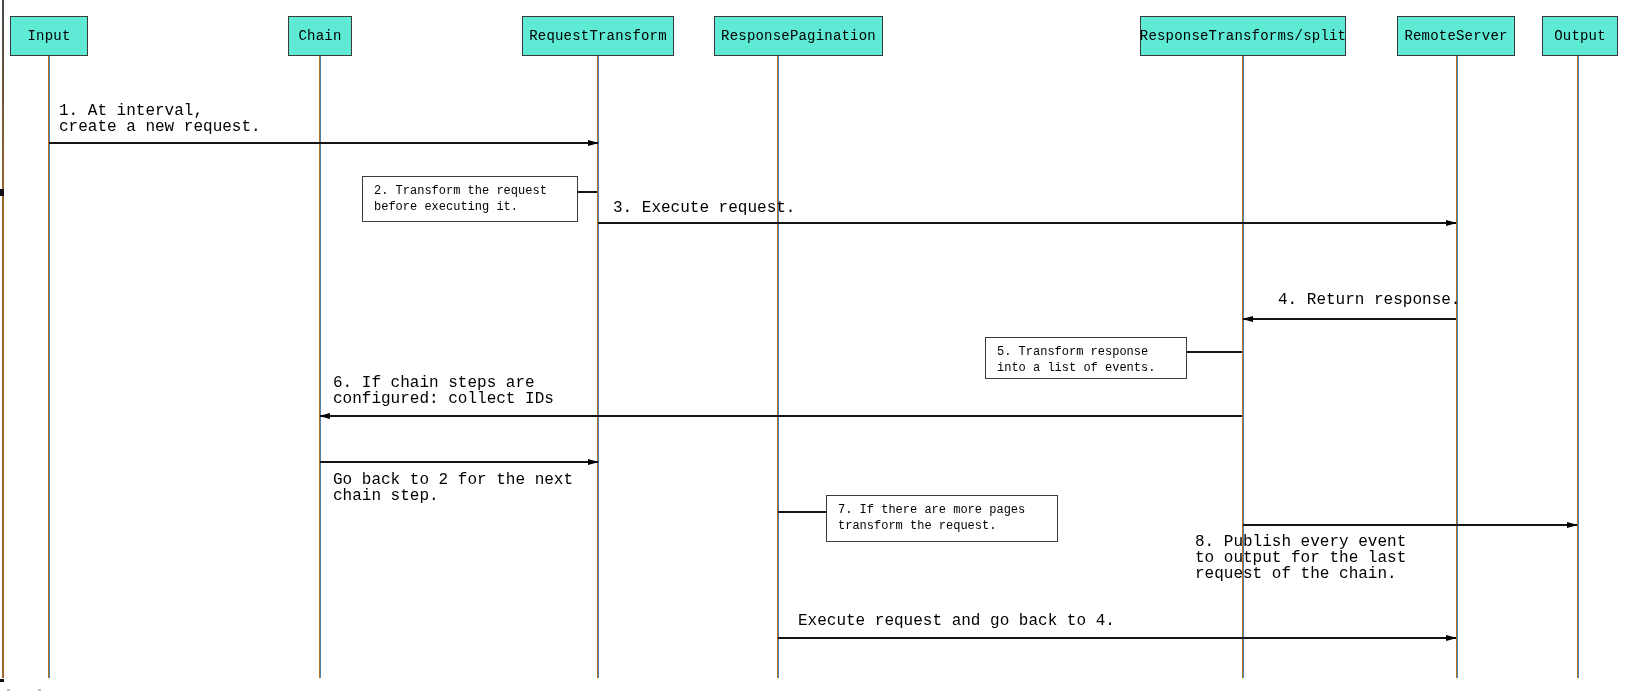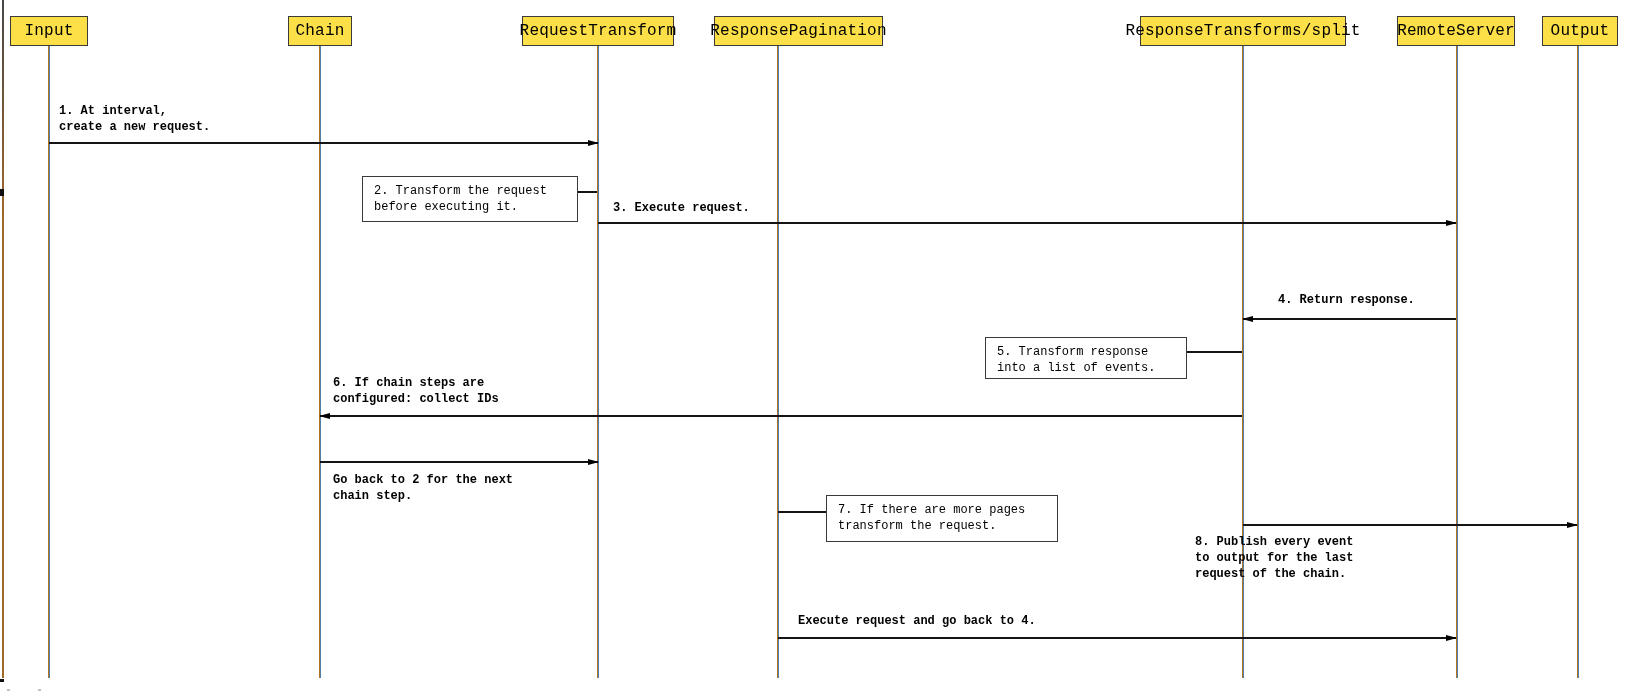--- a/index.html
+++ b/index.html
@@ -6,26 +6,26 @@
   .canvas{
     position:relative;
     width:1631px;height:693px;
     background:#ffffff;
     overflow:hidden;
     font-family:"Liberation Mono","DejaVu Sans Mono",monospace;
     color:#000;
   }
   
   .actor{
-    position:absolute;top:16px;height:30px;
+    position:absolute;top:16px;height:40px;
     box-sizing:border-box;
     border:1.5px solid #3a3a3a;
-    background:#fde047;
+    background:#5eead4;
     display:flex;align-items:center;justify-content:center;
-    font-size:16px;letter-spacing:.2px;
+    font-size:14px;letter-spacing:.2px;
     white-space:pre;
     z-index:3;
   }
   
   .lifeline{
     position:absolute;top:46px;height:632px;width:2px;
     background:linear-gradient(to right,#b5731f 50%,#4a7fae 50%);
     z-index:1;
   }
   
@@ -38,21 +38,21 @@
     border-top:3.5px solid transparent;border-bottom:3.5px solid transparent;
     border-left:11px solid #000;
   }
   .head.left{
     left:-1px;transform:translateY(-50%);
     border-top:3.5px solid transparent;border-bottom:3.5px solid transparent;
     border-right:11px solid #000;
   }
   
   .lbl{
-    position:absolute;font-size:12px;line-height:16px;white-space:pre;z-index:2;font-weight:bold;
+    position:absolute;font-size:16px;line-height:16px;white-space:pre;z-index:2;
   }
   
   .note{
     position:absolute;box-sizing:border-box;
     border:1.5px solid #3a3a3a;background:#fff;
     font-size:12px;line-height:16px;white-space:pre;
     padding:6px 0 0 11px;
     z-index:3;
   }
   .stub{position:absolute;height:1.5px;background:#141414;z-index:2;}

